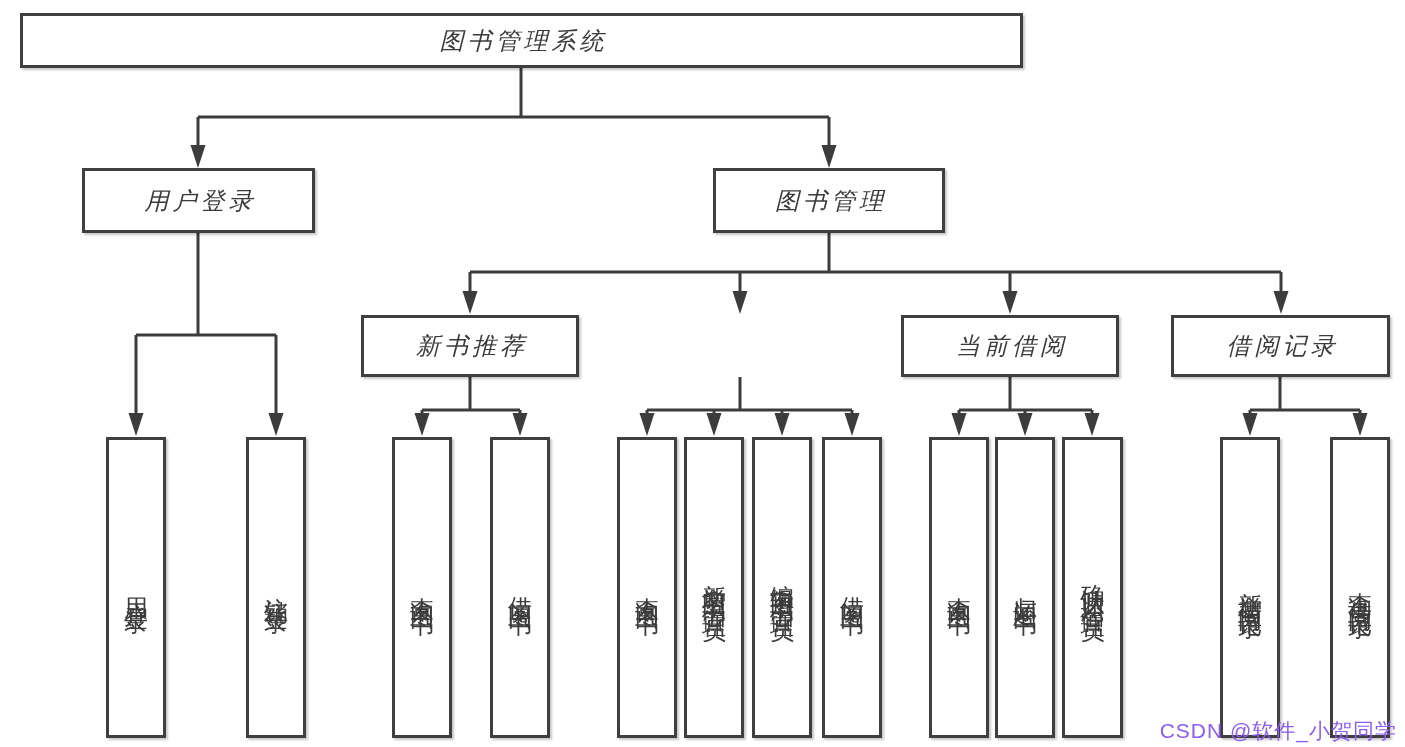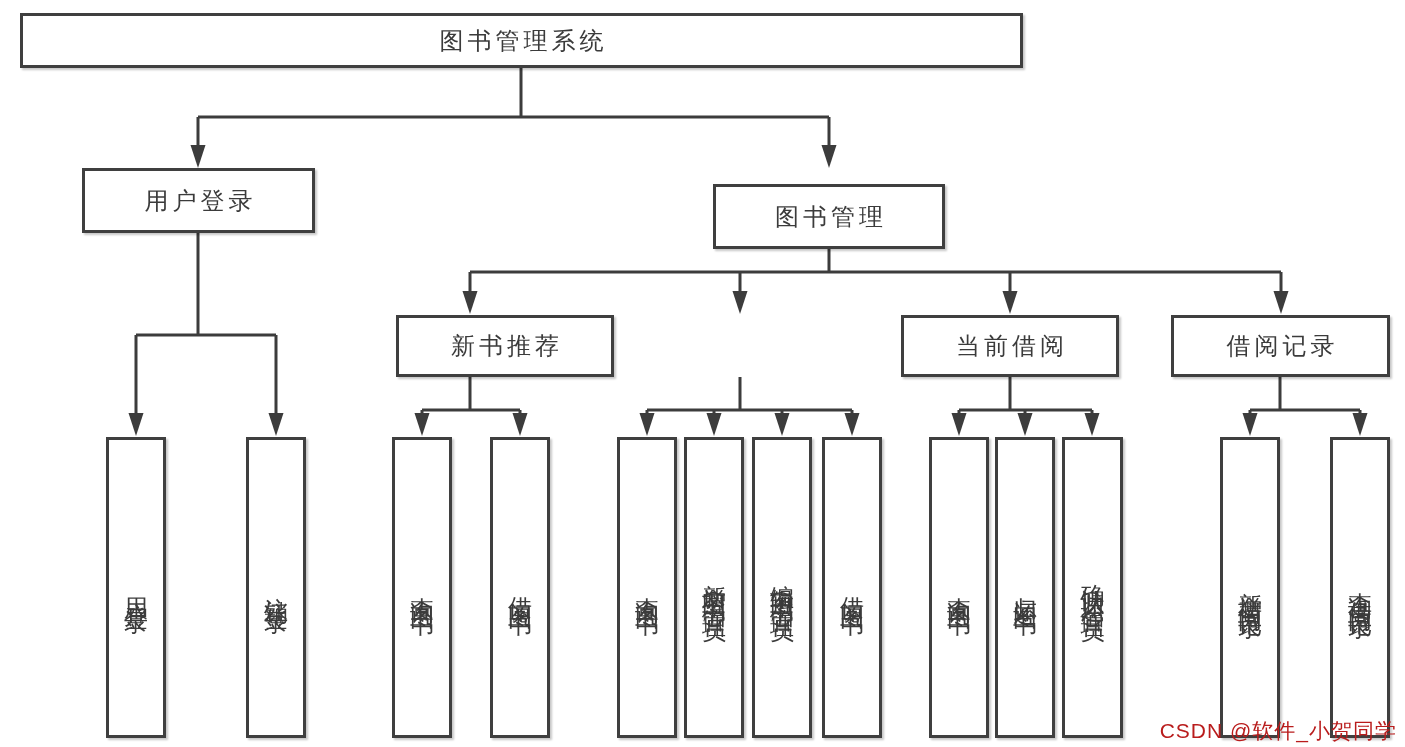--- a/index.html
+++ b/index.html
@@ -13,32 +13,33 @@
   .wires{position:absolute;left:0;top:0;width:1405px;height:747px;}
   .wires path{stroke:#3c3c3c;stroke-width:3;fill:none;}
   .wires polygon{fill:#3c3c3c;stroke:none;}
   .box{
     position:absolute;box-sizing:border-box;
     background:#ffffff;border:3px solid #3f3f3f;
     box-shadow:2px 2px 2px rgba(0,0,0,0.22);
     display:flex;align-items:center;justify-content:center;
     color:#3b3b3b;font-size:24px;letter-spacing:4px;text-indent:4px;
     white-space:nowrap;
+    font-style:italic;
   }
   .vbox{
     position:absolute;box-sizing:border-box;
     background:#ffffff;border:3px solid #3f3f3f;
     box-shadow:2px 2px 2px rgba(0,0,0,0.22);
     display:flex;align-items:center;justify-content:center;
     color:#3b3b3b;font-size:24px;letter-spacing:5px;
     writing-mode:vertical-rl;text-orientation:mixed;
   }
   .watermark{
     position:absolute;right:8px;bottom:2px;
-    color:#b91c1c;font-size:21px;letter-spacing:1px;white-space:nowrap;
+    color:#8b5cf6;font-size:21px;letter-spacing:1px;white-space:nowrap;
   }
 </style>
 </head>
 <body>
 
 <div class="stage">
 
   <svg class="wires" viewBox="0 0 1405 747">
     <g>
       <path d="M521 68 V117 M198 117 H829 M198 117 V150 M829 117 V150"></path>
@@ -80,23 +81,23 @@
       <polygon points="1017.5,413 1032.5,413 1025,436"></polygon>
       <polygon points="1084.5,413 1099.5,413 1092,436"></polygon>
       <polygon points="1242.5,413 1257.5,413 1250,436"></polygon>
       <polygon points="1352.5,413 1367.5,413 1360,436"></polygon>
     </g>
   </svg>
 
   <div class="box" style="left:20px;top:13px;width:1003px;height:55px;">图书管理系统</div>
 
   <div class="box" style="left:82px;top:168px;width:233px;height:65px;">用户登录</div>
-  <div class="box" style="left:713px;top:184px;width:232px;height:65px;">图书管理</div>
+  <div class="box" style="left:713px;top:168px;width:232px;height:65px;">图书管理</div>
 
-  <div class="box" style="left:361px;top:315px;width:218px;height:62px;margin-left:35px;">新书推荐</div>
+  <div class="box" style="left:361px;top:315px;width:218px;height:62px;">新书推荐</div>
   <div class="box" style="left:1171px;top:315px;width:219px;height:62px;">借阅记录</div>
   <div class="box" style="left:901px;top:315px;width:218px;height:62px;">当前借阅</div>
 
   <div class="vbox" style="left:106px;top:437px;width:60px;height:301px;">用户登录</div>
   <div class="vbox" style="left:246px;top:437px;width:60px;height:301px;">注销登录</div>
 
   <div class="vbox" style="left:392px;top:437px;width:60px;height:301px;">查询图书</div>
   <div class="vbox" style="left:490px;top:437px;width:60px;height:301px;">借阅图书</div>
 
   <div class="vbox" style="left:617px;top:437px;width:60px;height:301px;">查询图书</div>

